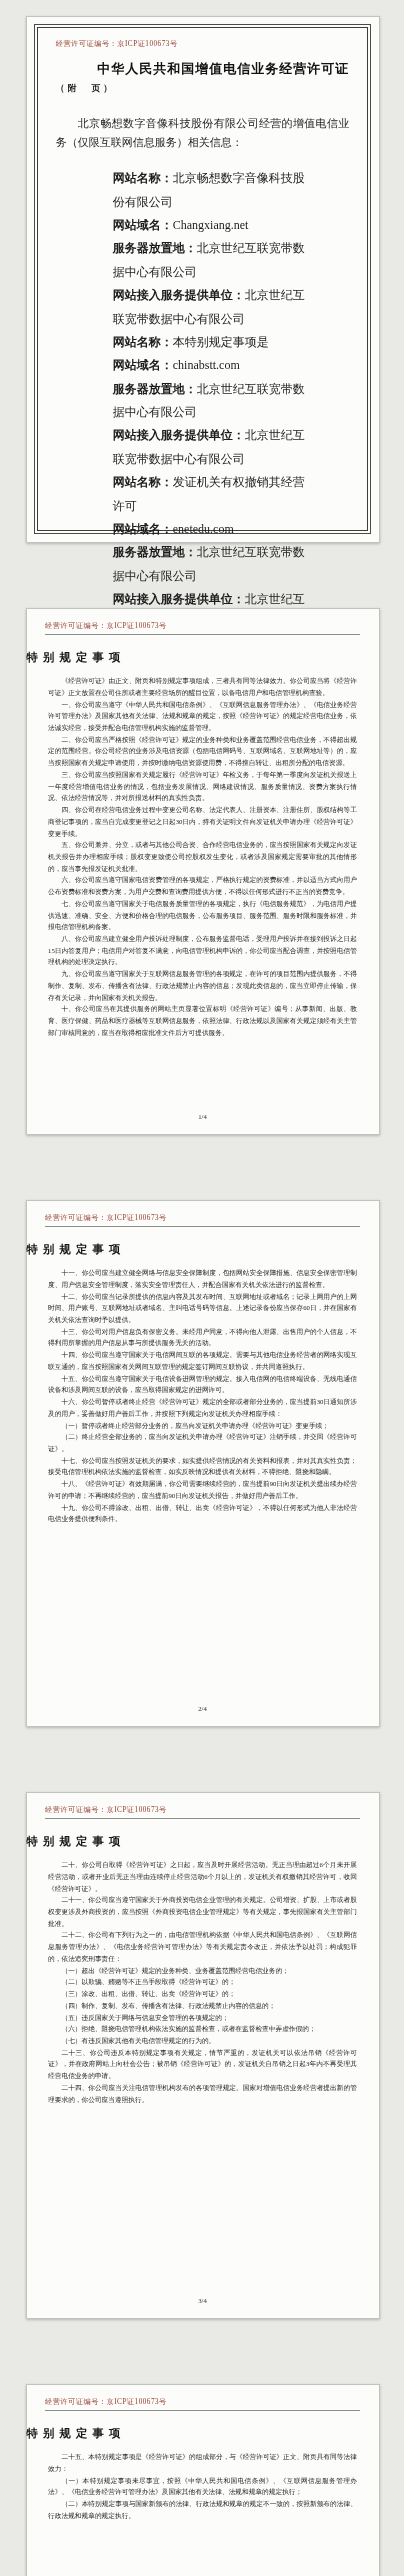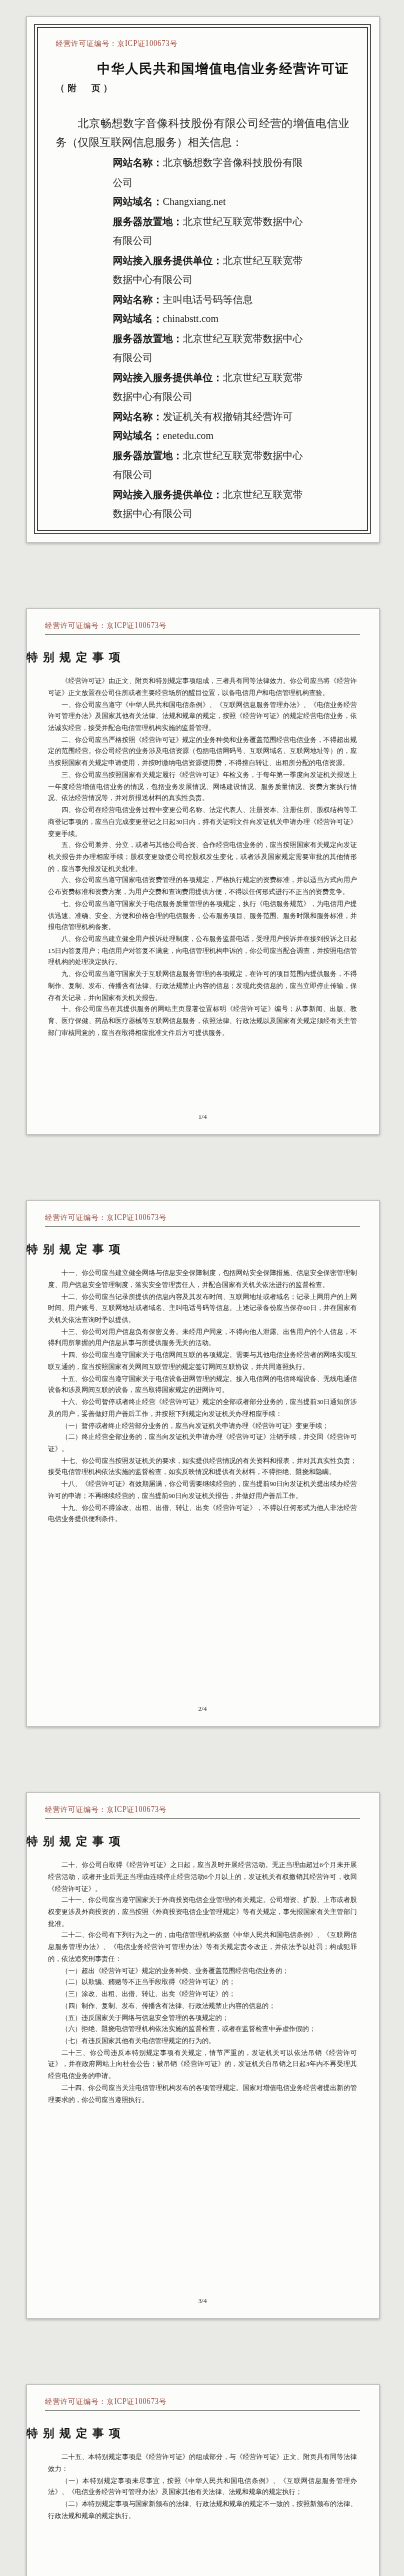--- a/index.html
+++ b/index.html
@@ -53,23 +53,23 @@
     letter-spacing: 3.1px;
   }
   .cert-intro {
     margin-top: 18.5px;
     font-size: 11px;
     line-height: 1.8;
     text-indent: 2em;
     text-align: justify;
   }
   .cert-entries {
-    margin: 0 0 0 57px;
+    margin: 14px 0 0 57px;
     max-width: 197px;
-    font-size: 10px;
+    font-size: 12px;
     line-height: 1.95;
   }
   .cert-entry .entry-label { font-weight: bold; }
   
   .prov-header {
     margin: 0 18.5px;
     padding: 12.4px 0 3.6px;
     border-bottom: 0.5px solid #8e8e88;
     font-size: 7.2px;
     color: #93382b;
@@ -117,21 +117,21 @@
         <div class="cert-entries">
 
             <div class="cert-entry"><span class="entry-label">网站名称：</span><span class="entry-value">北京畅想数字音像科技股份有限公司</span></div>
 
             <div class="cert-entry"><span class="entry-label">网站域名：</span><span class="entry-value">Changxiang.net</span></div>
 
             <div class="cert-entry"><span class="entry-label">服务器放置地：</span><span class="entry-value">北京世纪互联宽带数据中心有限公司</span></div>
 
             <div class="cert-entry"><span class="entry-label">网站接入服务提供单位：</span><span class="entry-value">北京世纪互联宽带数据中心有限公司</span></div>
 
-            <div class="cert-entry"><span class="entry-label">网站名称：</span><span class="entry-value">主叫电话号码等信息</span></div>
+            <div class="cert-entry"><span class="entry-label">网站名称：</span><span class="entry-value">本特别规定事项是</span></div>
 
             <div class="cert-entry"><span class="entry-label">网站域名：</span><span class="entry-value">chinabstt.com</span></div>
 
             <div class="cert-entry"><span class="entry-label">服务器放置地：</span><span class="entry-value">北京世纪互联宽带数据中心有限公司</span></div>
 
             <div class="cert-entry"><span class="entry-label">网站接入服务提供单位：</span><span class="entry-value">北京世纪互联宽带数据中心有限公司</span></div>
 
             <div class="cert-entry"><span class="entry-label">网站名称：</span><span class="entry-value">发证机关有权撤销其经营许可</span></div>
 
             <div class="cert-entry"><span class="entry-label">网站域名：</span><span class="entry-value">enetedu.com</span></div>

